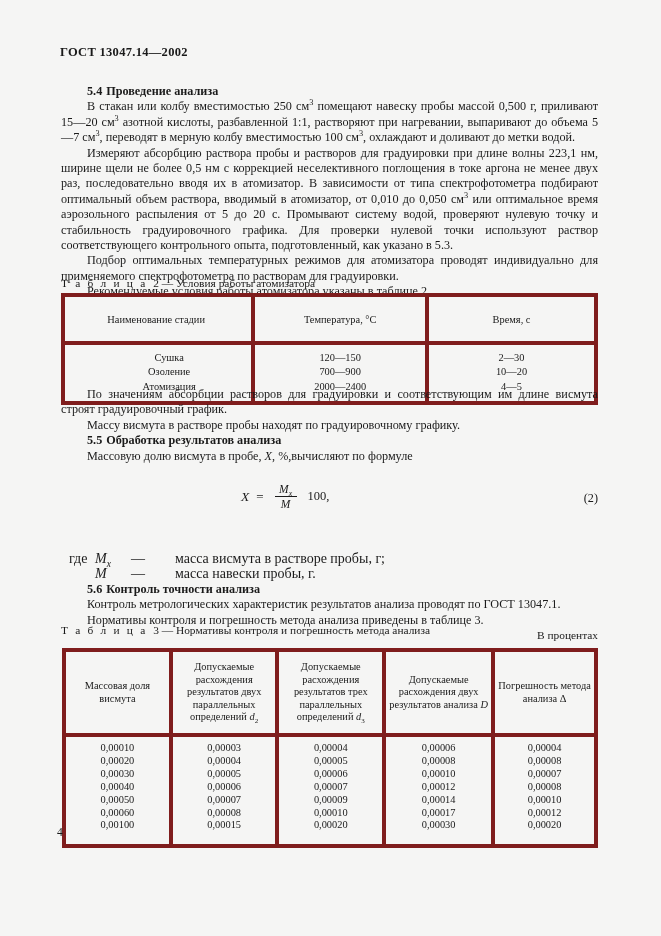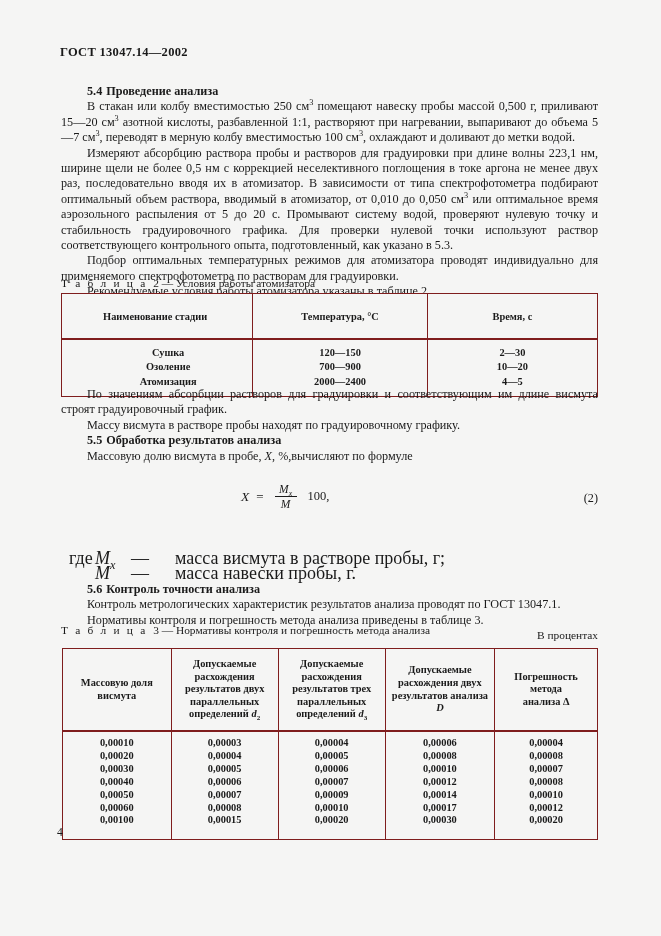--- a/index.html
+++ b/index.html
@@ -88,23 +88,23 @@
 
   
   table.gost {
     position: absolute;
     border-collapse: collapse;
     background: #f5f5f4;
     font-size: 10.4px;
   }
   table.gost td,
   table.gost th {
-    border: 1px solid #7f1d1d;
+    border: 4px solid #7f1d1d;
     padding: 0;
-    font-weight: bold;
+    font-weight: normal;
     vertical-align: middle;
   }
   table.gost thead td {
     text-align: center;
     border-bottom-width: 2px;
     padding: 6px 4px;
   }
 
   
   #table-2 { left: 61px; top: 293px; width: 537px; }
@@ -195,21 +195,21 @@
     top: 8px;
     font-size: 12.2px;
   }
 
   
   .where-list {
     position: absolute;
     left: 61px;
     top: 551px;
     width: 537px;
-    font-size: 18px;
+    font-size: 14px;
     line-height: 15.4px;
   }
   .where-list .row {
     display: flex;
     align-items: baseline;
   }
   .where-list .lead { width: 26px; padding-left: 8px; }
   .where-list .sym {
     width: 36px;
     text-align: left;
@@ -325,21 +325,21 @@
     &nbsp;<span>3</span>
     <span>—</span>
     <span>Нормативы контроля и погрешность метода анализа</span>
   </div>
   <div class="units-note" style="right:63px;top:629px;">В процентах</div>
 
   <table class="gost" id="table-3">
     <thead>
       <tr>
         <td class="h1">
-          <div>Массовую доля висмута</div>
+          <div>Массовая доля висмута</div>
         </td>
         <td class="h2">
           <div>Допускаемые</div>
           <div>расхождения</div>
           <div>результатов двух</div>
           <div>параллельных</div>
           <div><span>определений</span> <i>d</i><sub>2</sub></div>
         </td>
         <td class="h3">
           <div>Допускаемые</div>

